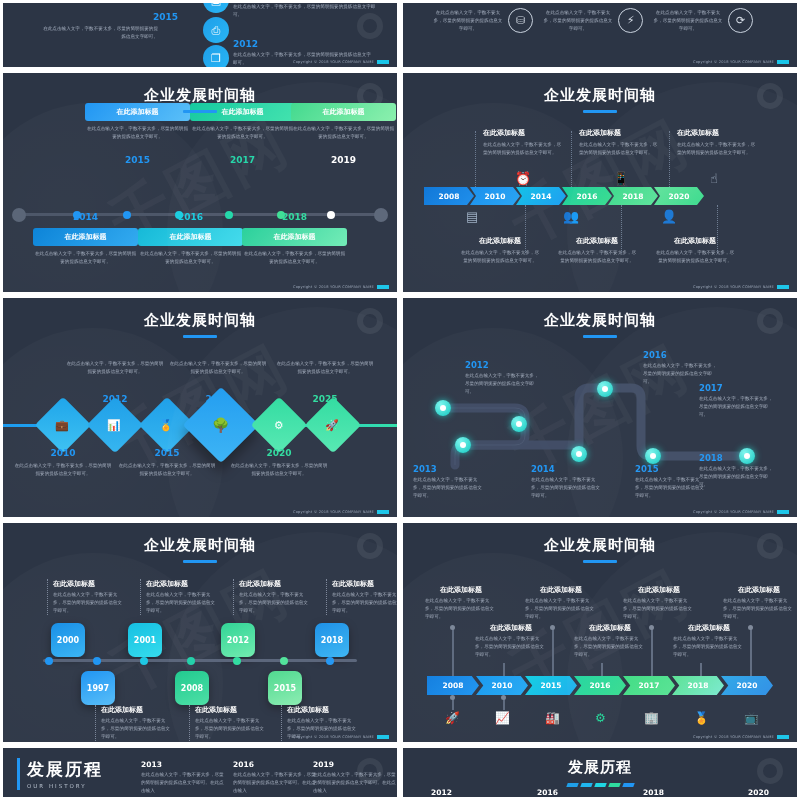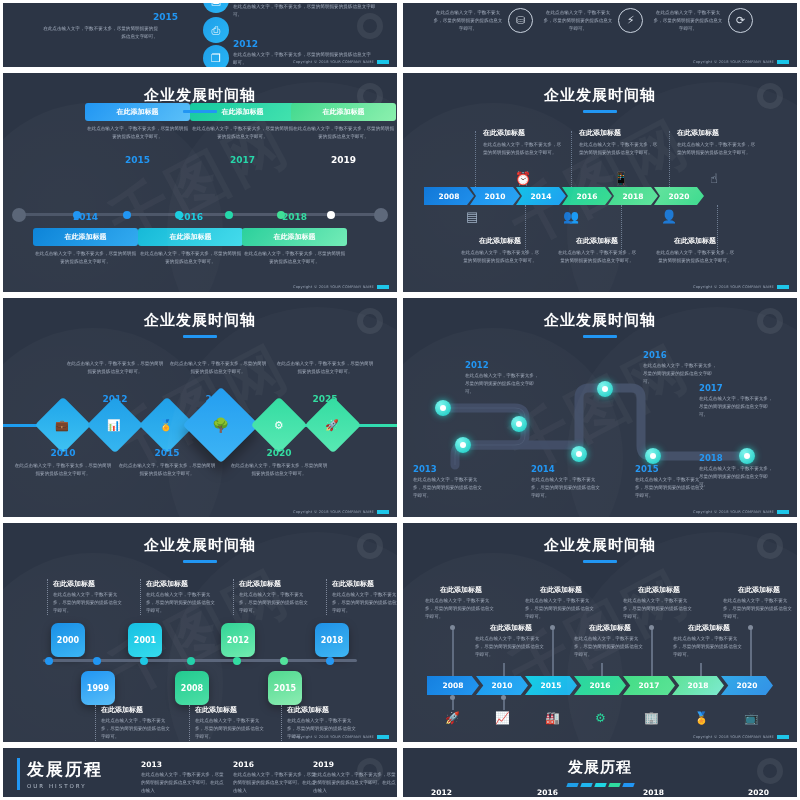--- a/index.html
+++ b/index.html
@@ -391,21 +391,21 @@
     <div class="track">
       <div class="dot" style="left:2px;background:#2196f3"></div>
       <div class="dot" style="left:50px;background:#2196f3"></div>
       <div class="dot" style="left:97px;background:#1fc8e4"></div>
       <div class="dot" style="left:144px;background:#1fd0a8"></div>
       <div class="dot" style="left:190px;background:#2fdc9f"></div>
       <div class="dot" style="left:237px;background:#4fe39a"></div>
       <div class="dot" style="left:283px;background:#2196f3"></div>
     </div>
 
-    <div class="card" style="left:78px;top:148px;background:linear-gradient(160deg,#2196f3,#58bef8)">1999</div>
+    <div class="card" style="left:78px;top:148px;background:linear-gradient(160deg,#2196f3,#58bef8)">1997</div>
     <div class="card" style="left:172px;top:148px;background:linear-gradient(160deg,#1dc98e,#4ae0a4)">2008</div>
     <div class="card" style="left:265px;top:148px;background:linear-gradient(160deg,#4dd98e,#8aedb1)">2015</div>
 
     <div class="blk" style="left:92px;top:182px">
       <div style="font-size:7px;color:#fff;font-weight:bold">在此添加标题</div>
       <div class="desc l" style="margin-top:2px">在此点击输入文字，字数不要太多，尽量的简明扼要的提炼信息文字即可。</div>
     </div>
     <div class="blk" style="left:186px;top:182px">
       <div style="font-size:7px;color:#fff;font-weight:bold">在此添加标题</div>
       <div class="desc l" style="margin-top:2px">在此点击输入文字，字数不要太多，尽量的简明扼要的提炼信息文字即可。</div>

